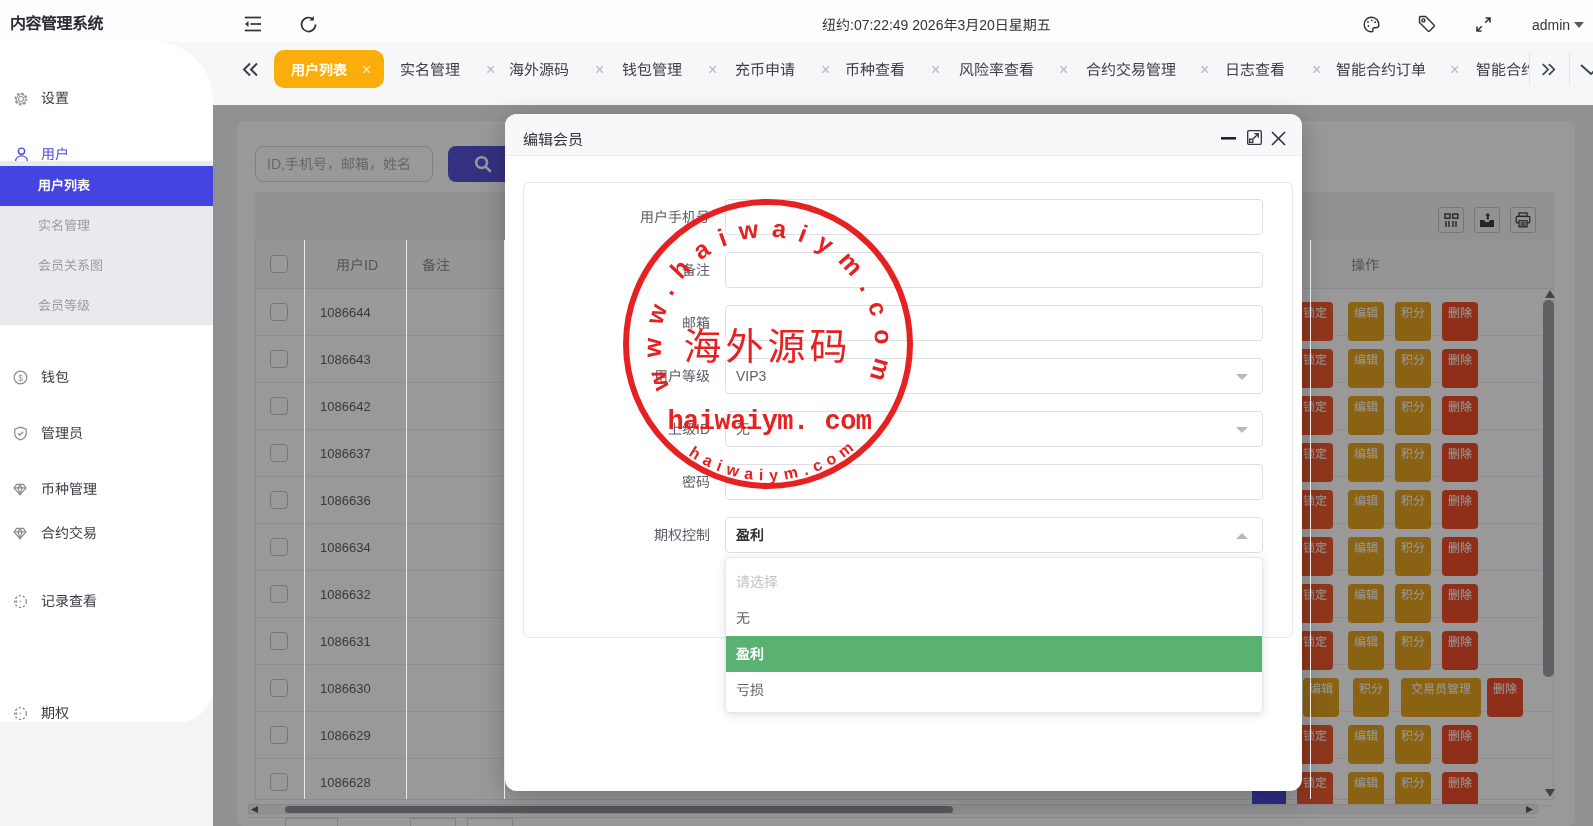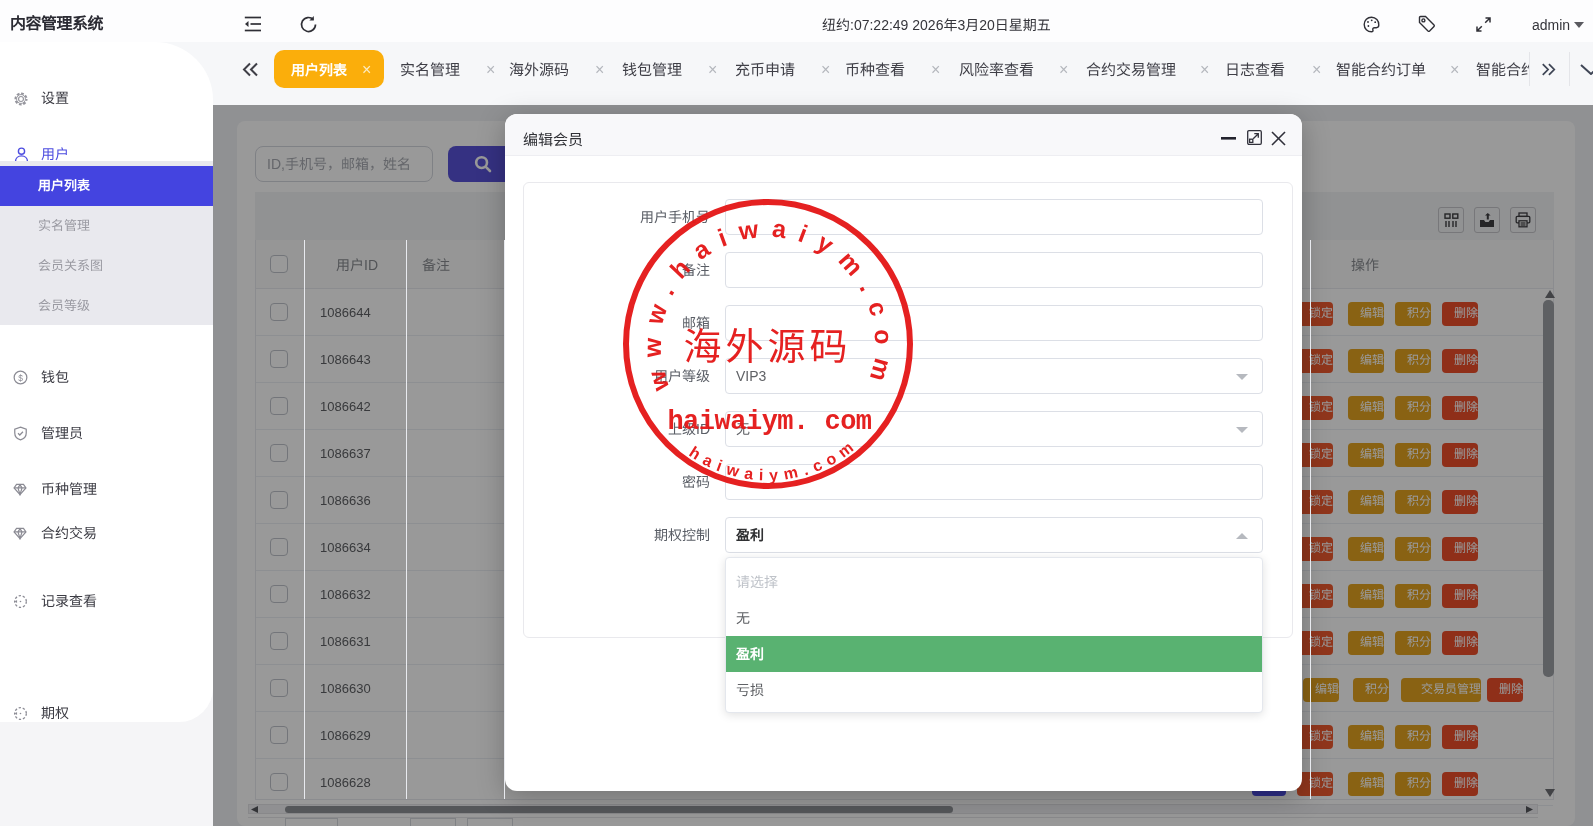--- a/index.html
+++ b/index.html
@@ -31,21 +31,21 @@
   
   #band { position:absolute; left:18px; top:71px; width:1299px; height:48px; background:#f2f3f5; }
   .toolbtn { position:absolute; top:15px; width:26px; height:26px; border:1px solid #c6c7cb; border-radius:3px; display:flex; align-items:center; justify-content:center; }
   
   #table { position:absolute; left:18px; top:119px; width:1299px; height:560px; background:#fff; border:1px solid #e8eaef; border-top:none; }
   .vline { position:absolute; top:0; width:1px; height:559px; background:#e8eaef; z-index:2; }
   #thead { position:absolute; left:0; top:0; width:1297px; height:49px; background:#fafafa; border-bottom:1px solid #e8eaef; font-size:14px; color:#8a8d92; }
   .row { position:absolute; left:0; width:1297px; height:47px; border-bottom:1px solid #ebeef3; }
   .cb { position:absolute; left:14px; width:18px; height:18px; border:1px solid #c0c4cc; border-radius:4px; background:#fff; }
   .idtxt { position:absolute; left:64px; font-size:13px; color:#606266; }
-  .btn { position:absolute; height:24px; border-radius:4px; color:#fff; font-size:12px; text-align:right; line-height:23px; white-space:nowrap; }
+  .btn { position:absolute; height:39px; border-radius:4px; color:#fff; font-size:12px; text-align:center; line-height:23px; white-space:nowrap; }
   .b-lock { background:#f05a30; width:36px; }
   .b-edit { background:#e4a420; width:36px; }
   .b-pts  { background:#e4a420; width:36px; }
   .b-del  { background:#ee4f2b; width:36px; }
   .b-trader { background:#e4a420; width:80px; }
   .b-ind { background:#4c4ce0; width:34px; }
   
   .mitem { position:absolute; left:0; width:213px; height:56px; display:flex; align-items:flex-end; padding-left:13px; }
   .mico { width:17px; height:17px; display:inline-flex; align-items:center; }
   .mtxt { margin-left:11px; font-size:14px; color:#3c3c44; }

